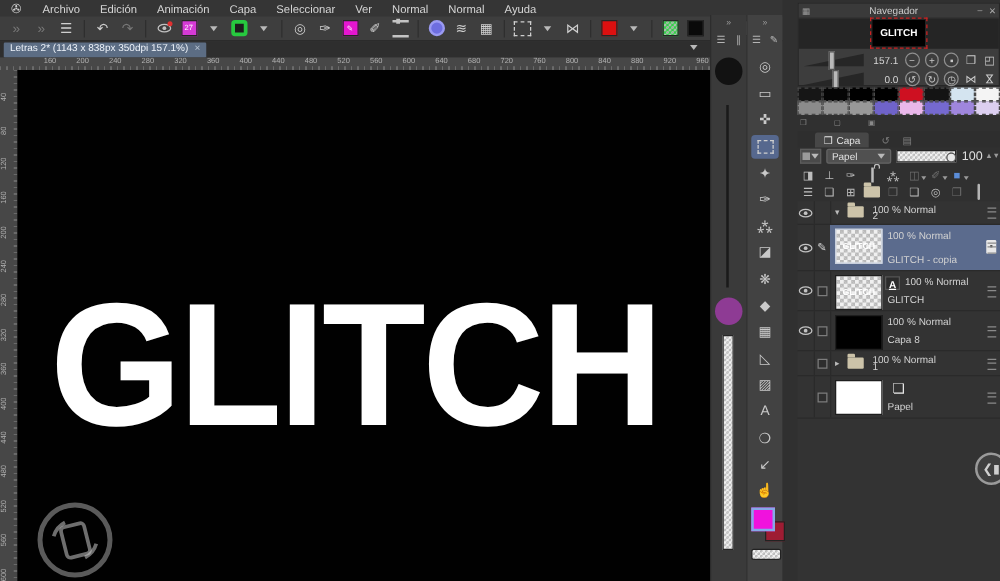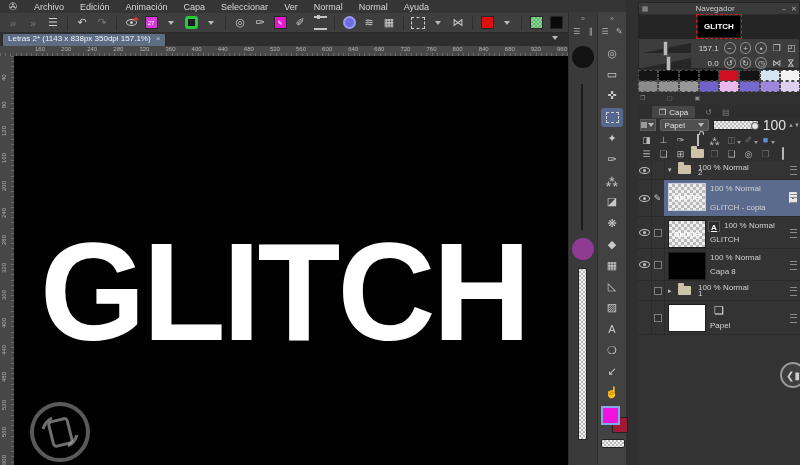--- a/index.html
+++ b/index.html
@@ -99,21 +99,21 @@
   #capatab{background:#474747;color:#e2e2e2;height:12px;display:flex;align-items:center;padding:0 7px;gap:3px;border-radius:2px 2px 0 0;margin-left:14px;}
   .ghosttab{color:#7d7d7d;font-size:8px;margin-left:10px;height:12px;display:flex;align-items:center;}
   #blendrow{position:absolute;left:12px;top:118px;width:162px;height:14px;display:flex;align-items:center;}
   #minicombo{width:17px;height:12px;background:#4a4a4a;border:1px solid #5c5c5c;box-sizing:border-box;margin-left:2px;
              display:flex;align-items:center;justify-content:center;gap:1px;}
   #minicombo .bx{width:6px;height:6px;background:#9a9a9a;}
   #blendsel{width:54px;height:12px;background:#505050;border:1px solid #646464;border-radius:2px;margin-left:4px;
             font-size:8px;color:#e0e0e0;display:flex;align-items:center;padding:0 4px;justify-content:space-between;box-sizing:border-box;}
   #opslider{width:50px;height:10px;margin-left:4px;border:1px solid #222;box-sizing:border-box;position:relative;}
   #opslider .knob{position:absolute;right:-1px;top:1px;width:6px;height:6px;background:#e8e8e8;border:1px solid #555;border-radius:50%;}
-  #opval{font-size:14px;color:#e0e0e0;margin-left:4px;}
+  #opval{font-size:10px;color:#e0e0e0;margin-left:4px;}
   #opspin{font-size:6px;color:#9a9a9a;margin-left:2px;}
   .iconrow{position:absolute;left:12px;width:162px;height:14px;display:flex;align-items:center;}
   .iconrow .ic{width:17px;text-align:center;font-size:9px;color:#bdbdbd;position:relative;}
   .iconrow .ic.dim{color:#6d6d6d;}
   .iconrow .ic.blue{color:#5b8dd8;}
   .ic .mintri{position:absolute;right:-1px;bottom:1px;width:0;height:0;border-left:2.5px solid transparent;
               border-right:2.5px solid transparent;border-top:3px solid #9a9a9a;}
   .ic-lock{width:7px;height:5px;border:1px solid #bdbdbd;margin:4px auto 0;position:relative;box-sizing:border-box;}
   .ic-lock::before{content:'';position:absolute;left:1px;top:-4px;width:3px;height:3px;border:1px solid #bdbdbd;
                    border-bottom:none;border-radius:3px 3px 0 0;}

